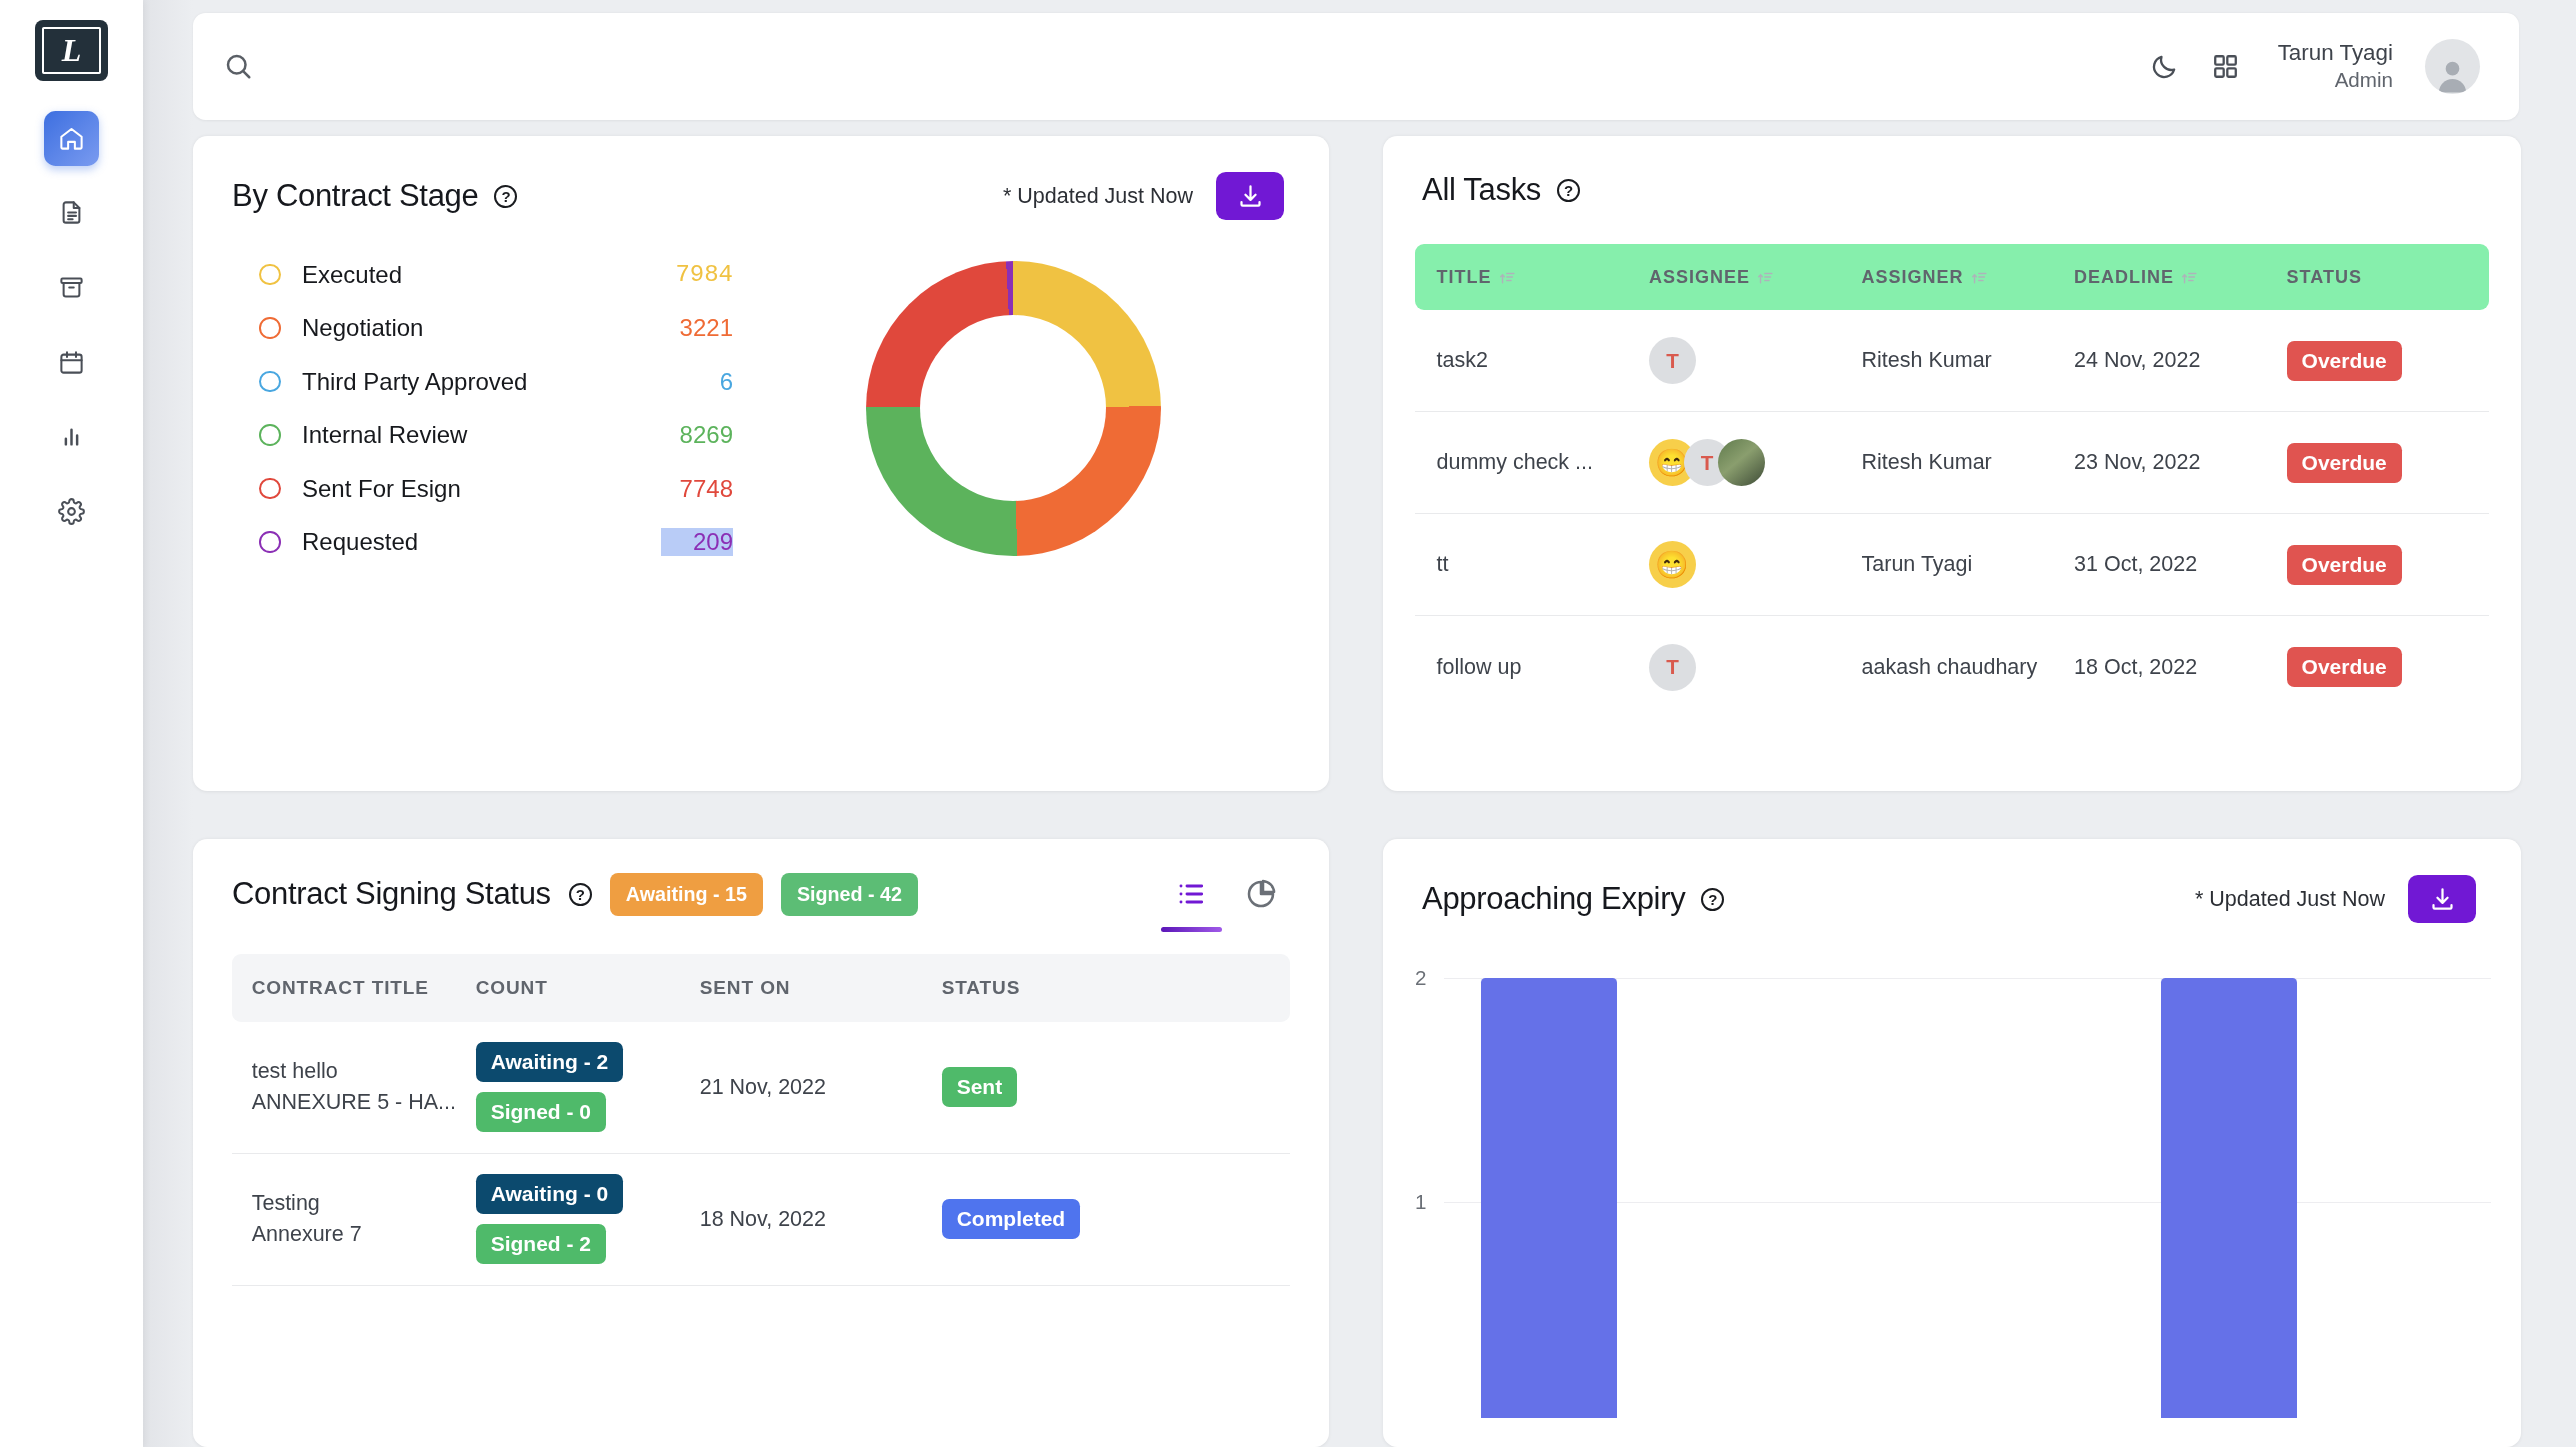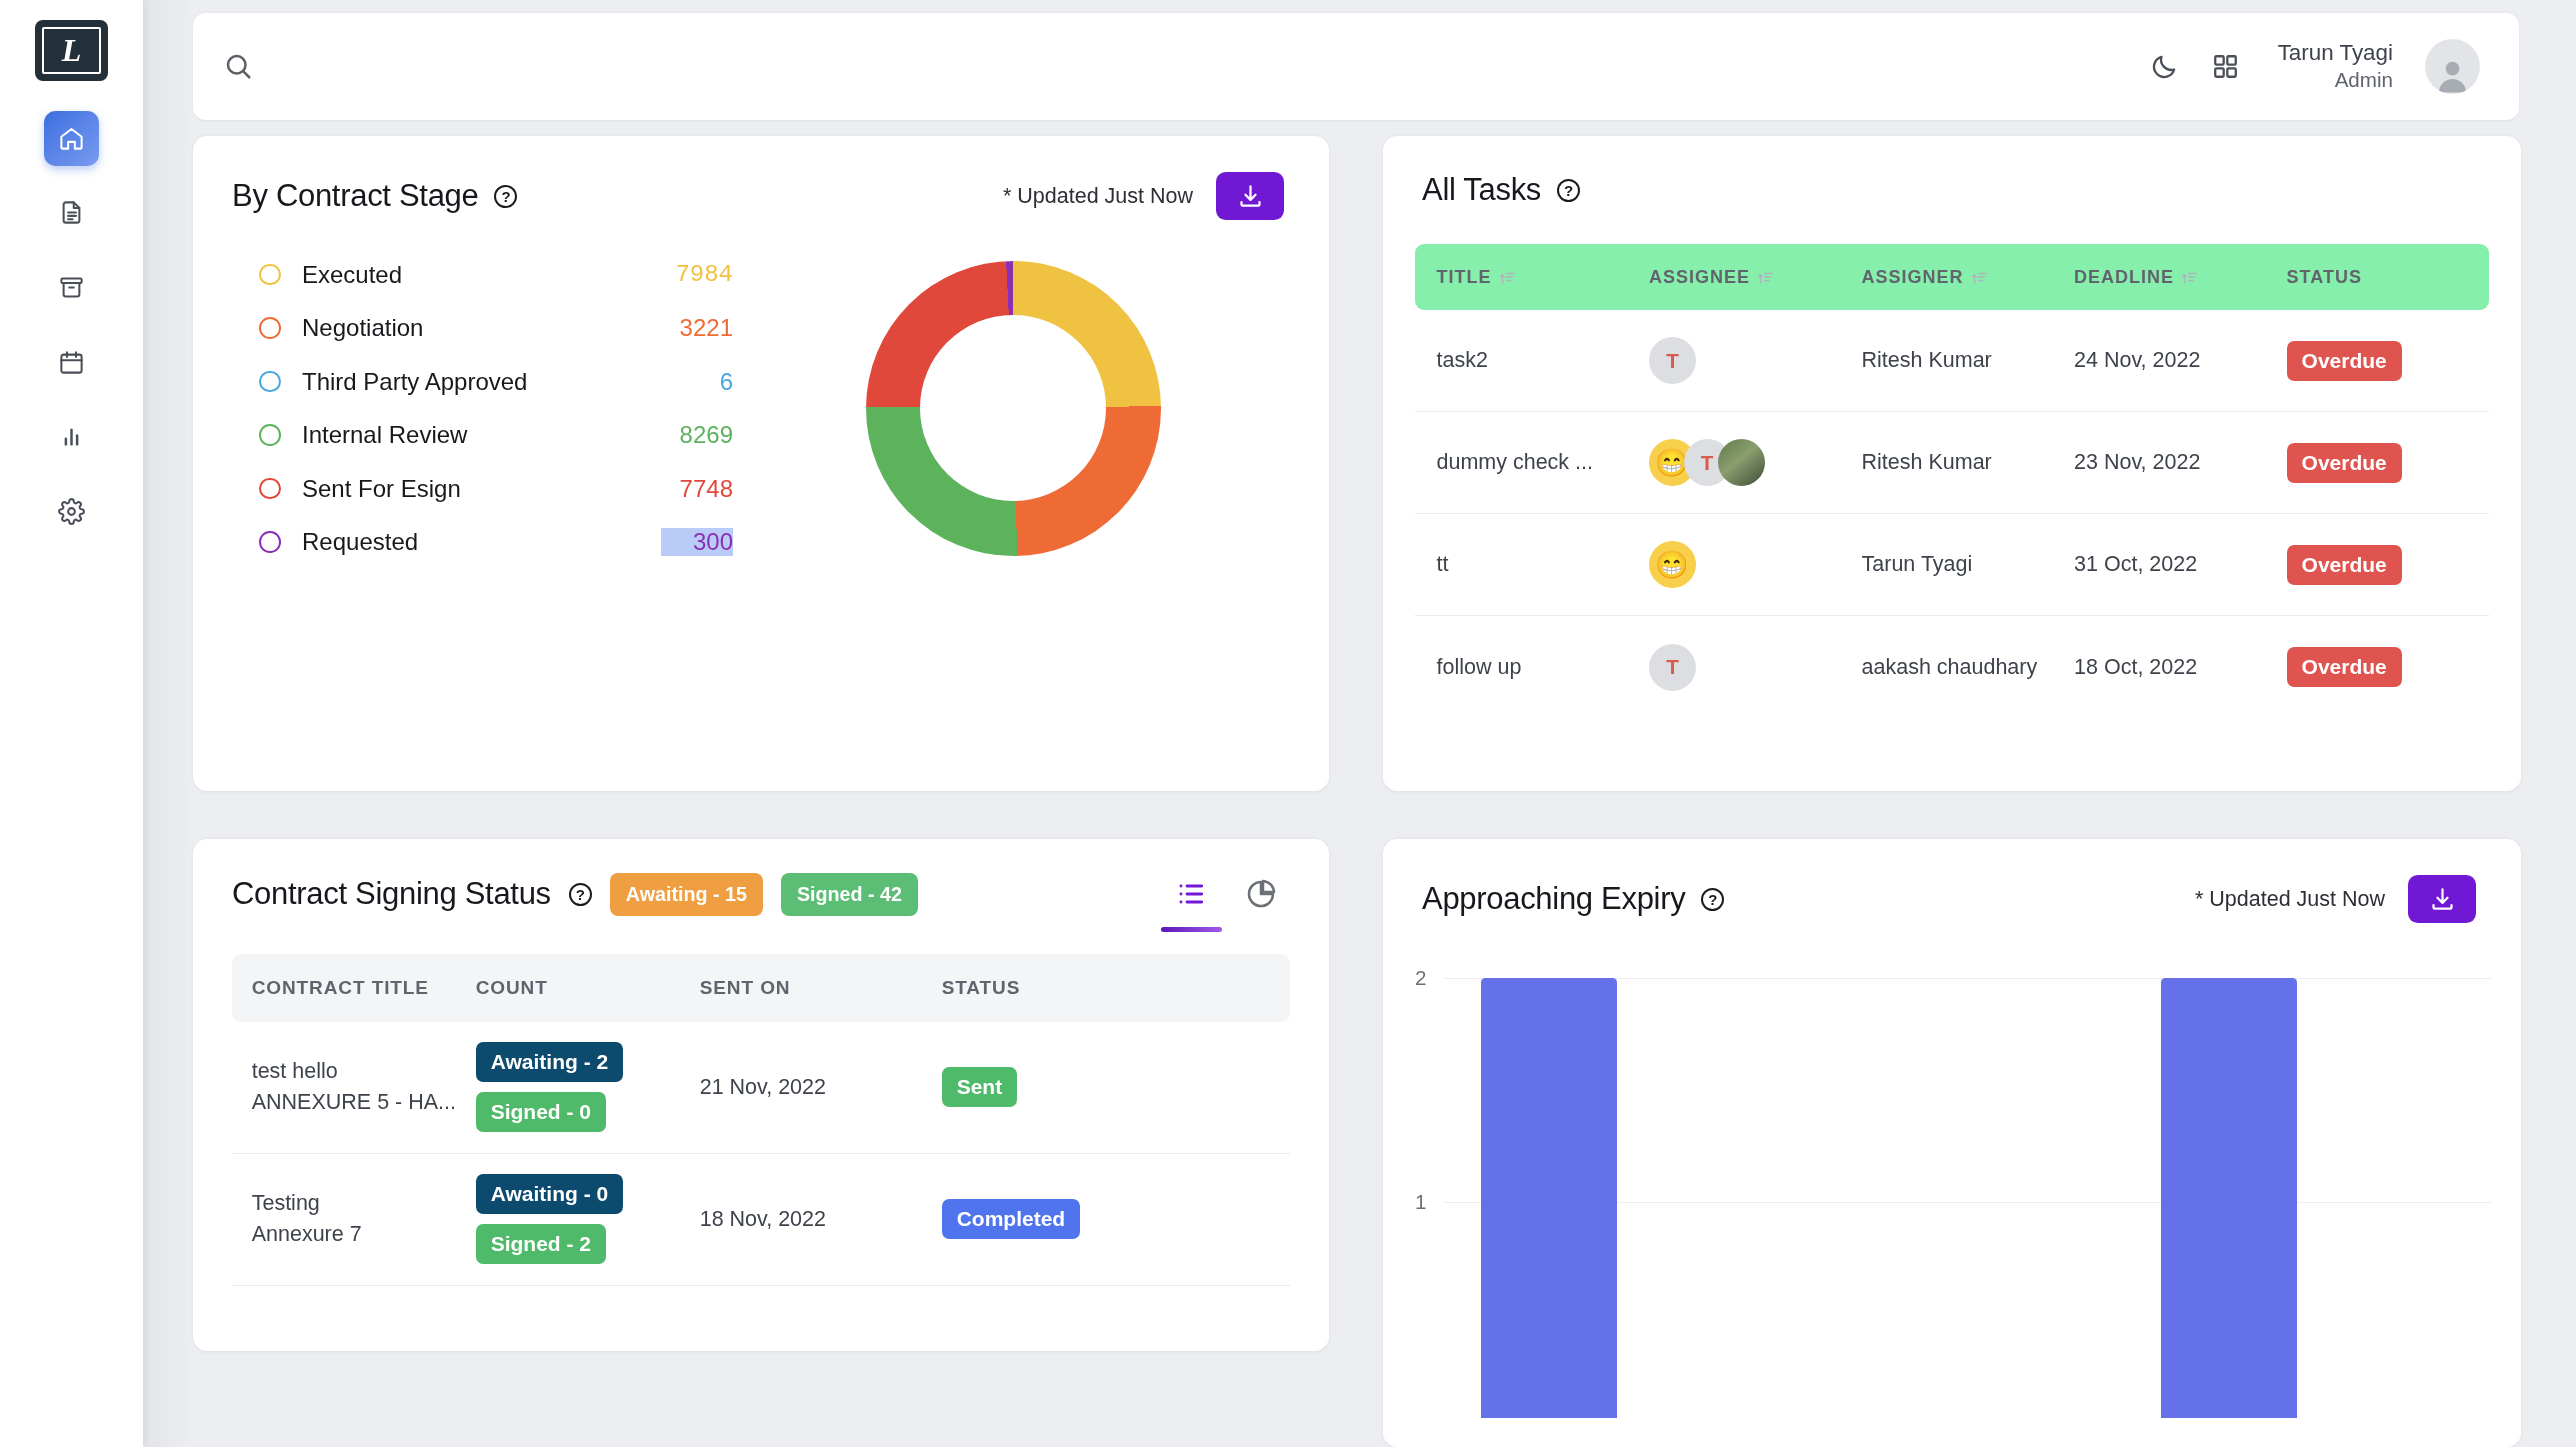--- a/index.html
+++ b/index.html
@@ -69,21 +69,21 @@
   .avatar-lg svg { width: 41px; height: 41px; color: #a8adb4; margin-bottom: -2.7px; }
 
   
   .card {
     position: absolute; background: #ffffff; border-radius: 14.3px;
     box-shadow: 0 0.9px 3.6px rgba(0,0,0,0.07);
     overflow: hidden;
   }
   #card-stage   { left: 193px;  top: 136px;  width: 1136px; height: 655px; }
   #card-tasks   { left: 1383px; top: 136px;  width: 1138px; height: 655px; }
-  #card-signing { left: 193px;  top: 839px;  width: 1136px; height: 512px; }
+  #card-signing { left: 193px;  top: 839px;  width: 1136px; height: 608px; }
   #card-expiry  { left: 1383px; top: 839px;  width: 1138px; height: 608px; }
 
   .card-head {
     display: flex; align-items: center; justify-content: space-between;
     padding: 36px 45px 0 39px;
   }
   .card-title-wrap { display: flex; align-items: center; gap: 16px; }
   .card-title { font-size: 31px; color: #16181d; font-weight: 400; letter-spacing: -0.3px; }
   .help-icon {
     width: 23px; height: 23px; border: 2.2px solid #1a1c20; border-radius: 50%;
@@ -324,21 +324,21 @@
             <span class="lg-val" style="color: rgb(92, 179, 92);">8269</span>
           </div>
           <div class="legend-row">
             <span class="lg-dot" style="border-color: rgb(224, 72, 60);"></span>
             <span class="lg-label">Sent For Esign</span>
             <span class="lg-val" style="color: rgb(224, 72, 60);">7748</span>
           </div>
           <div class="legend-row">
             <span class="lg-dot" style="border-color: rgb(139, 47, 181);"></span>
             <span class="lg-label">Requested</span>
-            <span class="lg-val sel" style="color: rgb(139, 47, 181);">300</span>
+            <span class="lg-val sel" style="color: rgb(139, 47, 181);">209</span>
           </div>
         </div>
       <div class="donut-wrap">
         <div class="donut" id="stage-donut" style="background: conic-gradient(rgb(240, 194, 66) 0deg, rgb(240, 194, 66) 89.005deg, rgb(239, 107, 53) 89.005deg, rgb(239, 107, 53) 178.579deg, rgb(92, 179, 92) 178.579deg, rgb(92, 179, 92) 270.761deg, rgb(224, 72, 60) 270.761deg, rgb(224, 72, 60) 357.135deg, rgb(139, 47, 181) 357.135deg, rgb(139, 47, 181) 359.933deg, rgb(73, 167, 224) 359.933deg, rgb(73, 167, 224) 360deg);"></div>
       </div>
     </div>
   </div>
 
   <div class="card" id="card-tasks">
     <div class="card-head">

